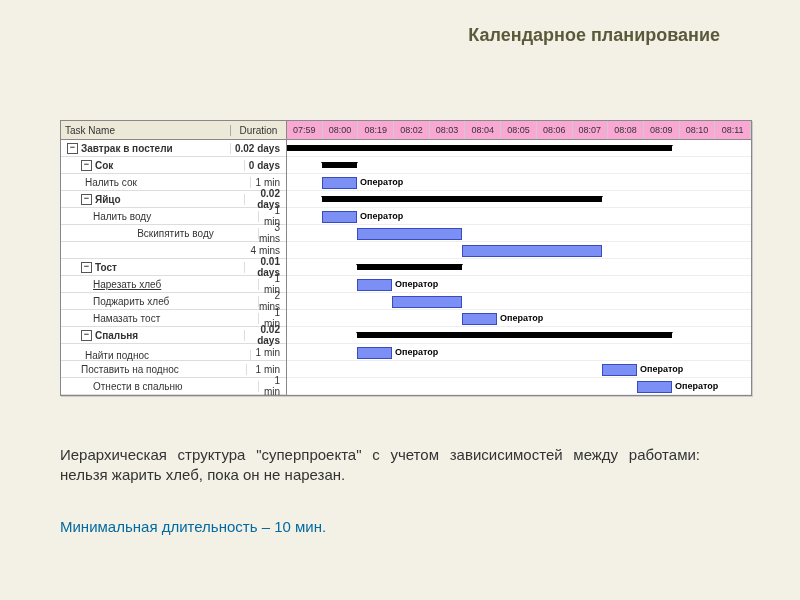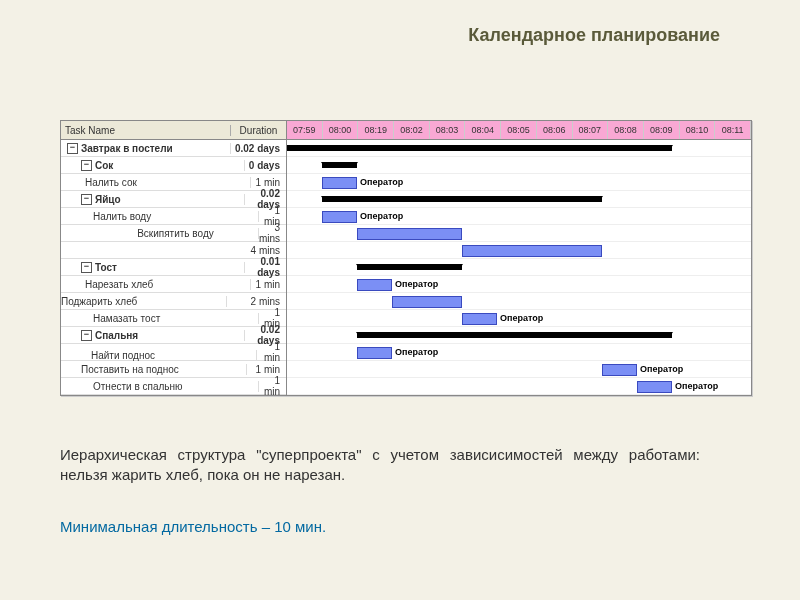--- a/index.html
+++ b/index.html
@@ -228,46 +228,46 @@
             <div class="tdur">4 mins</div>
           </div>
           <div class="trow summary">
             <div class="tname" style="padding-left: 18px;">
               <span class="toggle">−</span>
               <span>Тост</span>
             </div>
             <div class="tdur">0.01 days</div>
           </div>
           <div class="trow">
-            <div class="tname" style="padding-left: 24px;">
+            <div class="tname" style="padding-left: 32px; text-decoration: underline;">
               <span>Нарезать хлеб</span>
             </div>
             <div class="tdur">1 min</div>
           </div>
           <div class="trow">
-            <div class="tname" style="">
+            <div class="tname" style="padding-left: 32px;">
               <span>Поджарить хлеб</span>
             </div>
             <div class="tdur">2 mins</div>
           </div>
           <div class="trow">
             <div class="tname" style="padding-left: 32px;">
               <span>Намазать тост</span>
             </div>
             <div class="tdur">1 min</div>
           </div>
           <div class="trow summary">
             <div class="tname" style="padding-left: 18px;">
               <span class="toggle">−</span>
               <span>Спальня</span>
             </div>
             <div class="tdur">0.02 days</div>
           </div>
           <div class="trow">
-            <div class="tname" style="padding-left: 30px; margin-top: 6px;">
+            <div class="tname" style="padding-left: 24px; margin-top: 6px;">
               <span>Найти поднос</span>
             </div>
             <div class="tdur">1 min</div>
           </div>
           <div class="trow">
             <div class="tname" style="padding-left: 20px;">
               <span>Поставить на поднос</span>
             </div>
             <div class="tdur">1 min</div>
           </div>

